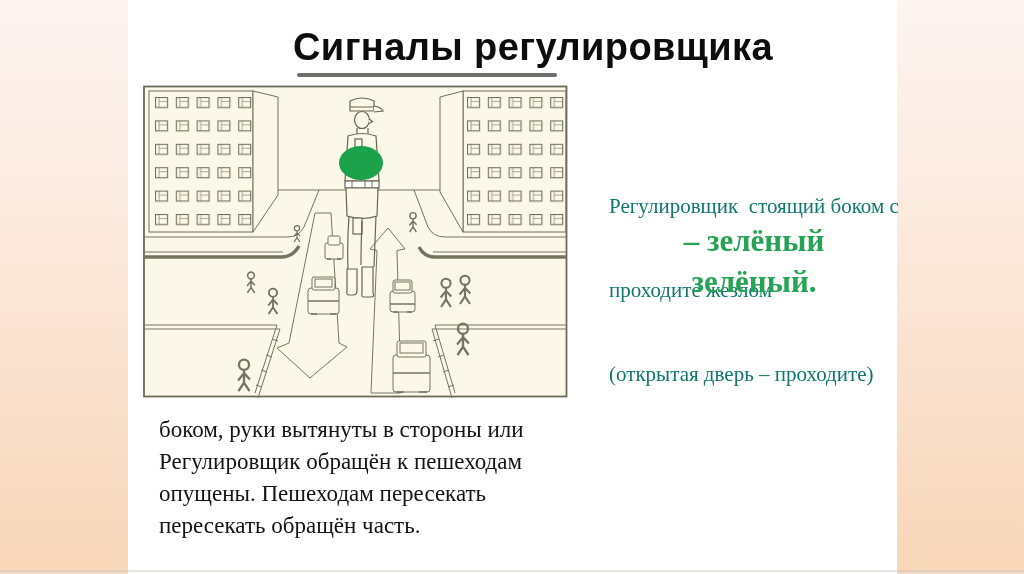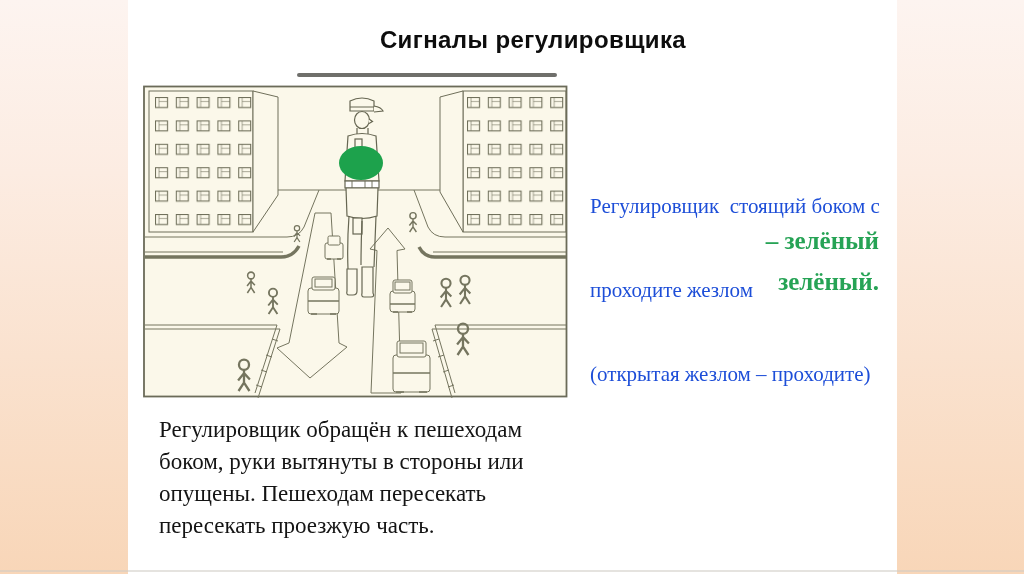--- a/index.html
+++ b/index.html
@@ -5,29 +5,29 @@
   html,body{margin:0;padding:0;background:#fff;}
   .slide{position:relative;width:1024px;height:574px;background:#ffffff;overflow:hidden;
          font-family:"Liberation Serif", serif;}
   .edge{position:absolute;top:0;height:100%;
         background:linear-gradient(180deg,#fdf4f0 0%,#fcece2 30%,#fae2cf 62%,#f8d6b8 100%);}
   .edge-left{left:0;width:128px;}
   .edge-right{left:897px;width:127px;}
   .bottom-hairline{position:absolute;left:0;top:570px;width:100%;height:2px;
         background:#cfccc5;opacity:.55;}
   .title{position:absolute;top:26px;left:143px;width:780px;margin:0;text-align:center;
-        font-family:"Liberation Sans", sans-serif;font-size:24px;font-weight:700;
+        font-family:"Liberation Sans", sans-serif;font-size:38px;font-weight:700;
         color:#0d0d0d;letter-spacing:.4px;}
   .scan-edge{position:absolute;left:297px;top:73px;width:260px;height:4px;
         background:#4b4b46;opacity:.8;border-radius:2px;}
   .illustration{position:absolute;left:143px;top:85px;width:425px;height:313px;}
-  .right-text{position:absolute;left:590px;top:136px;width:316px;font-size:21px;
-        line-height:28px;color:#1d4ed8;white-space:pre-wrap;}
-  .green-text{position:absolute;left:563px;top:220px;width:316px;text-align:right;
-        font-size:25px;font-weight:700;line-height:41px;}
+  .right-text{position:absolute;left:609px;top:136px;width:316px;font-size:21px;
+        line-height:28px;color:#0f766e;white-space:pre-wrap;}
+  .green-text{position:absolute;left:596px;top:220px;width:316px;text-align:center;
+        font-size:31px;font-weight:700;line-height:41px;}
   .caption{position:absolute;left:159px;top:414px;width:452px;font-size:23px;
         line-height:32px;color:#141414;}
 </style>
 </head>
 <body>
 
 <div class="slide">
 
   <div class="edge edge-left"></div>
   <div class="edge edge-right"></div>
@@ -135,28 +135,28 @@
         <path fill="none" d="M206,131 Q204,158 205,184 M233,131 Q232,158 231,182 M219,136 Q218,158 218,180"></path>
         <path d="M204,184 H214 V206 Q214,210 210,210 H206 Q203,210 204,206 Z"></path>
         <path d="M219,182 H230 V208 Q232,212 228,212 H221 Q218,212 219,208 Z"></path>
       </g>
     </g>
   </svg>
 
   <div class="right-text">
     <div>Регулировщик  стоящий боком с</div>
     <div>проходите жезлом</div>
-    <div>(открытая жезлом – проходите)</div>
+    <div>(открытая дверь – проходите)</div>
   </div>
 
   <div class="green-text" style="color: rgb(38, 163, 85);">
     <div>– зелёный</div>
     <div>зелёный.</div>
   </div>
 
   <div class="caption">
+    <div>боком, руки вытянуты в стороны или</div>
     <div>Регулировщик обращён к пешеходам</div>
-    <div>боком, руки вытянуты в стороны или</div>
     <div>опущены. Пешеходам пересекать</div>
-    <div>пересекать проезжую часть.</div>
+    <div>пересекать обращён часть.</div>
   </div>
 
 </div>
 
 </body></html>

